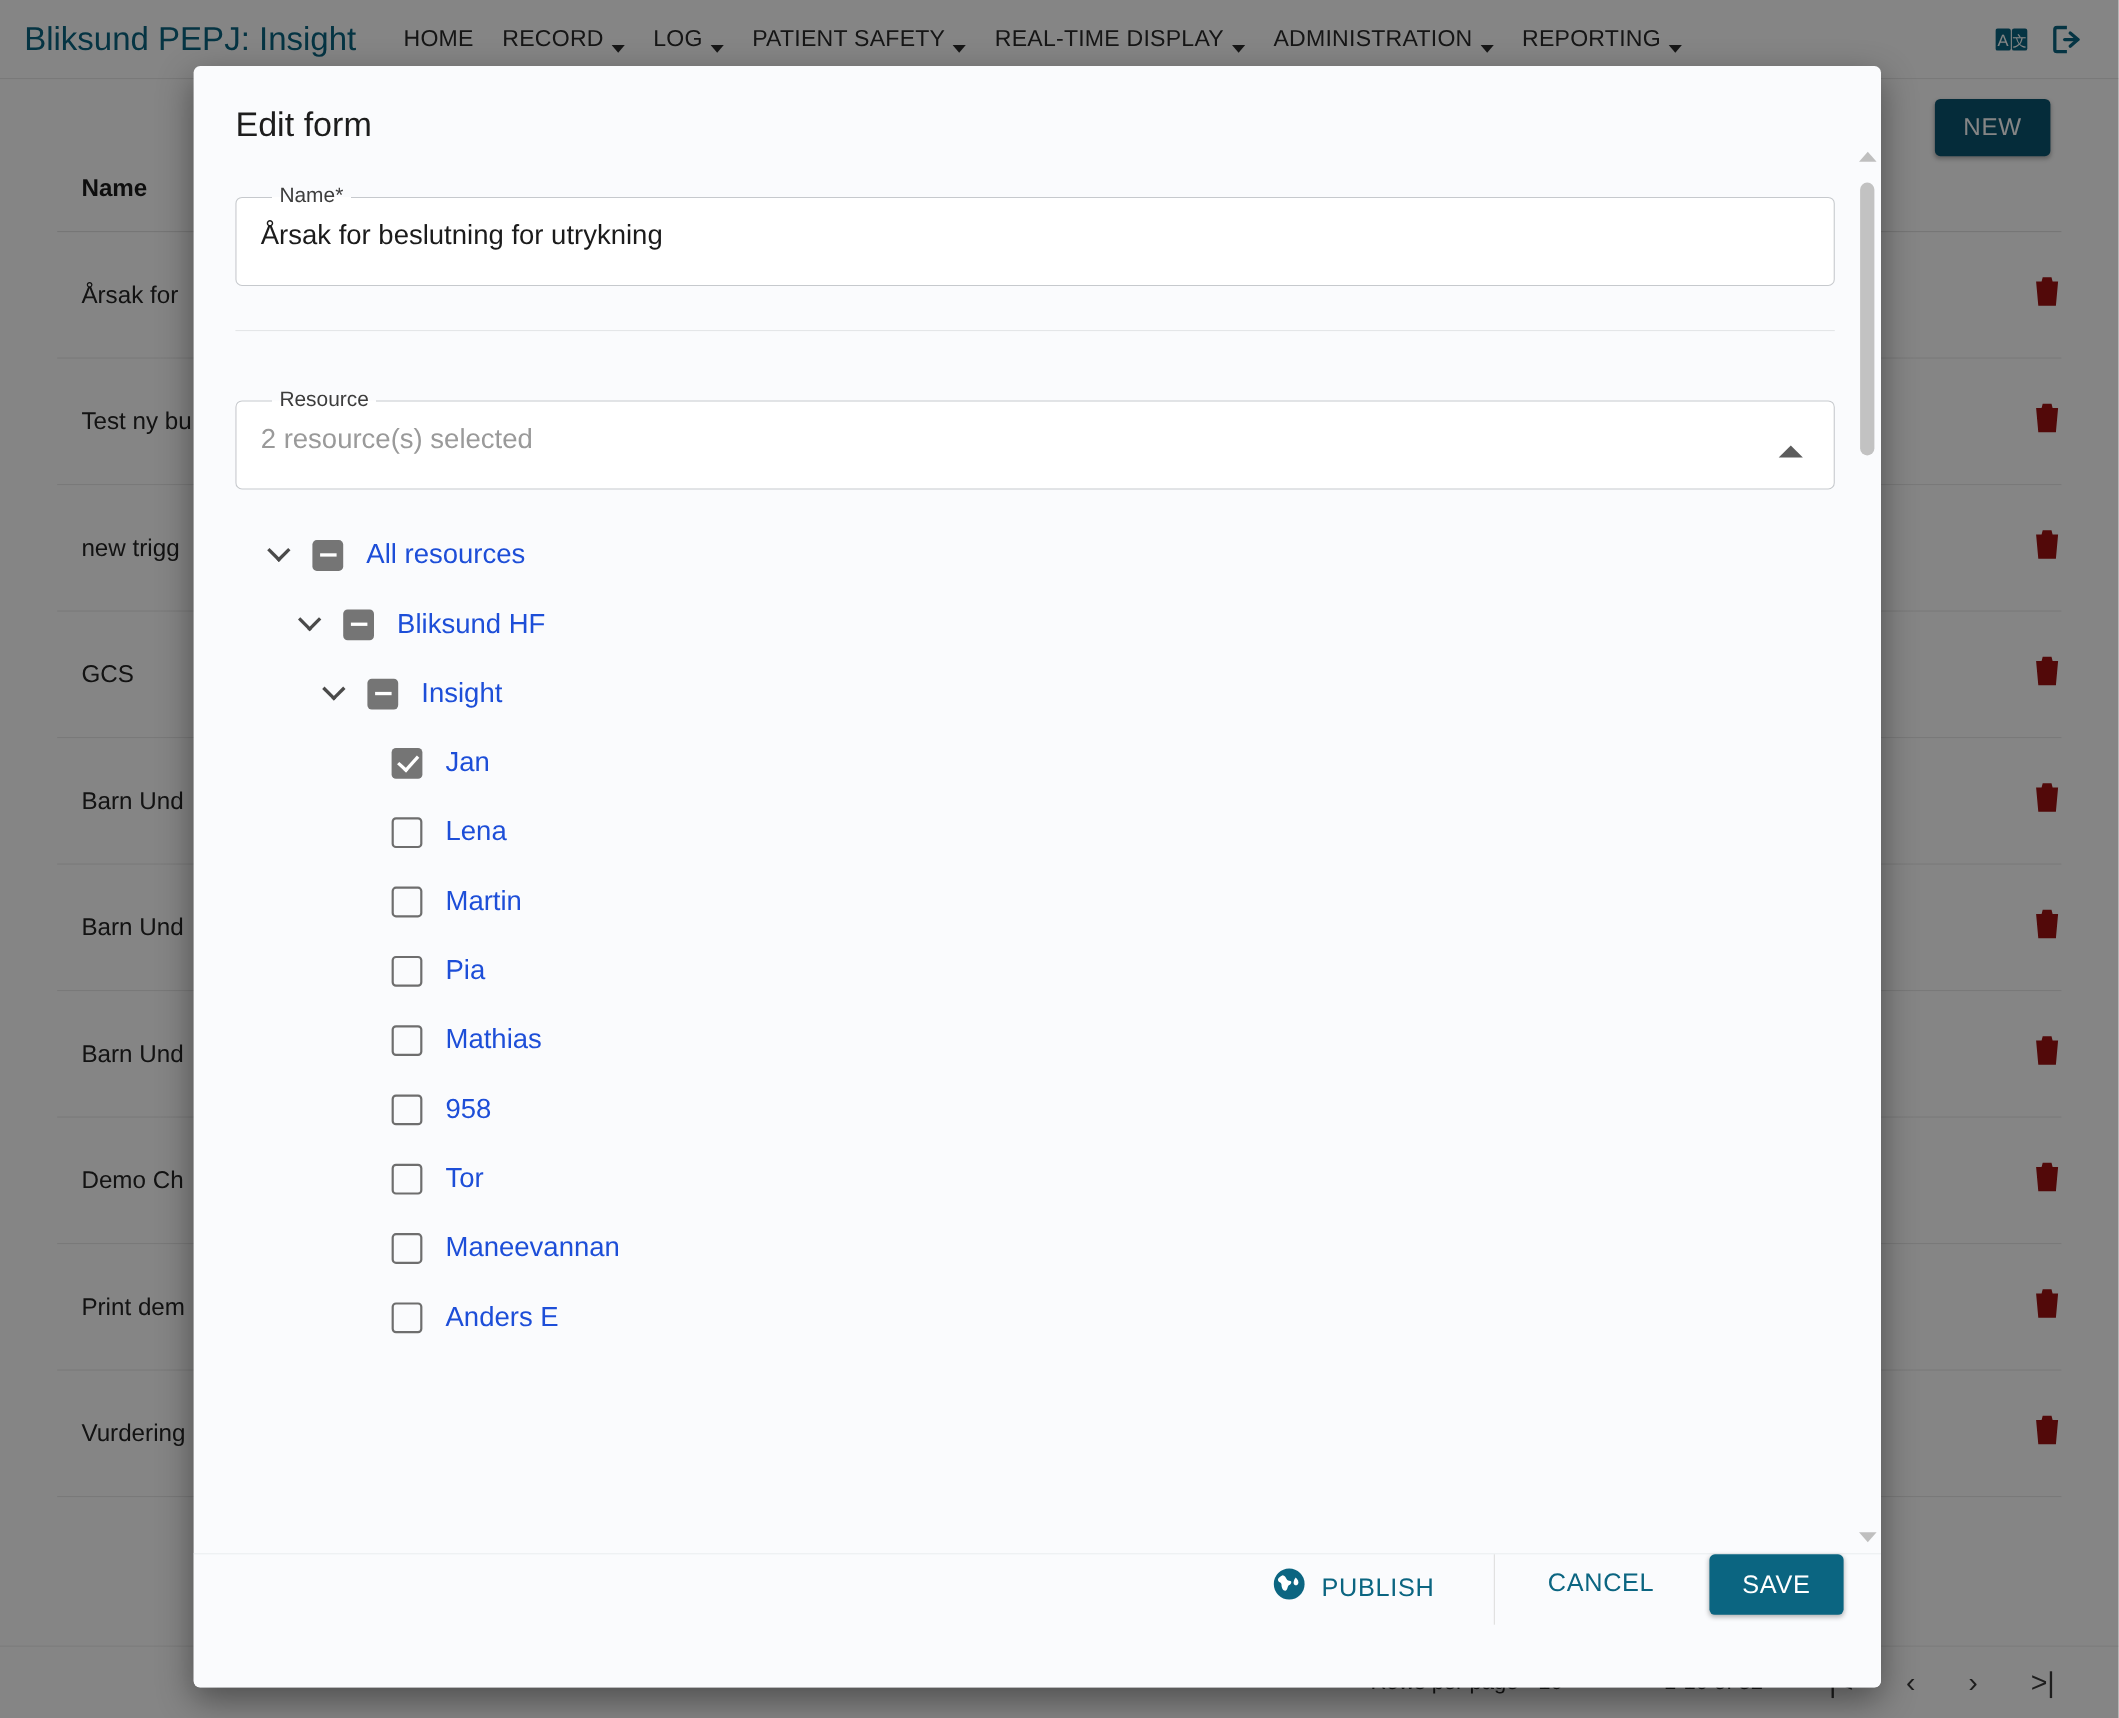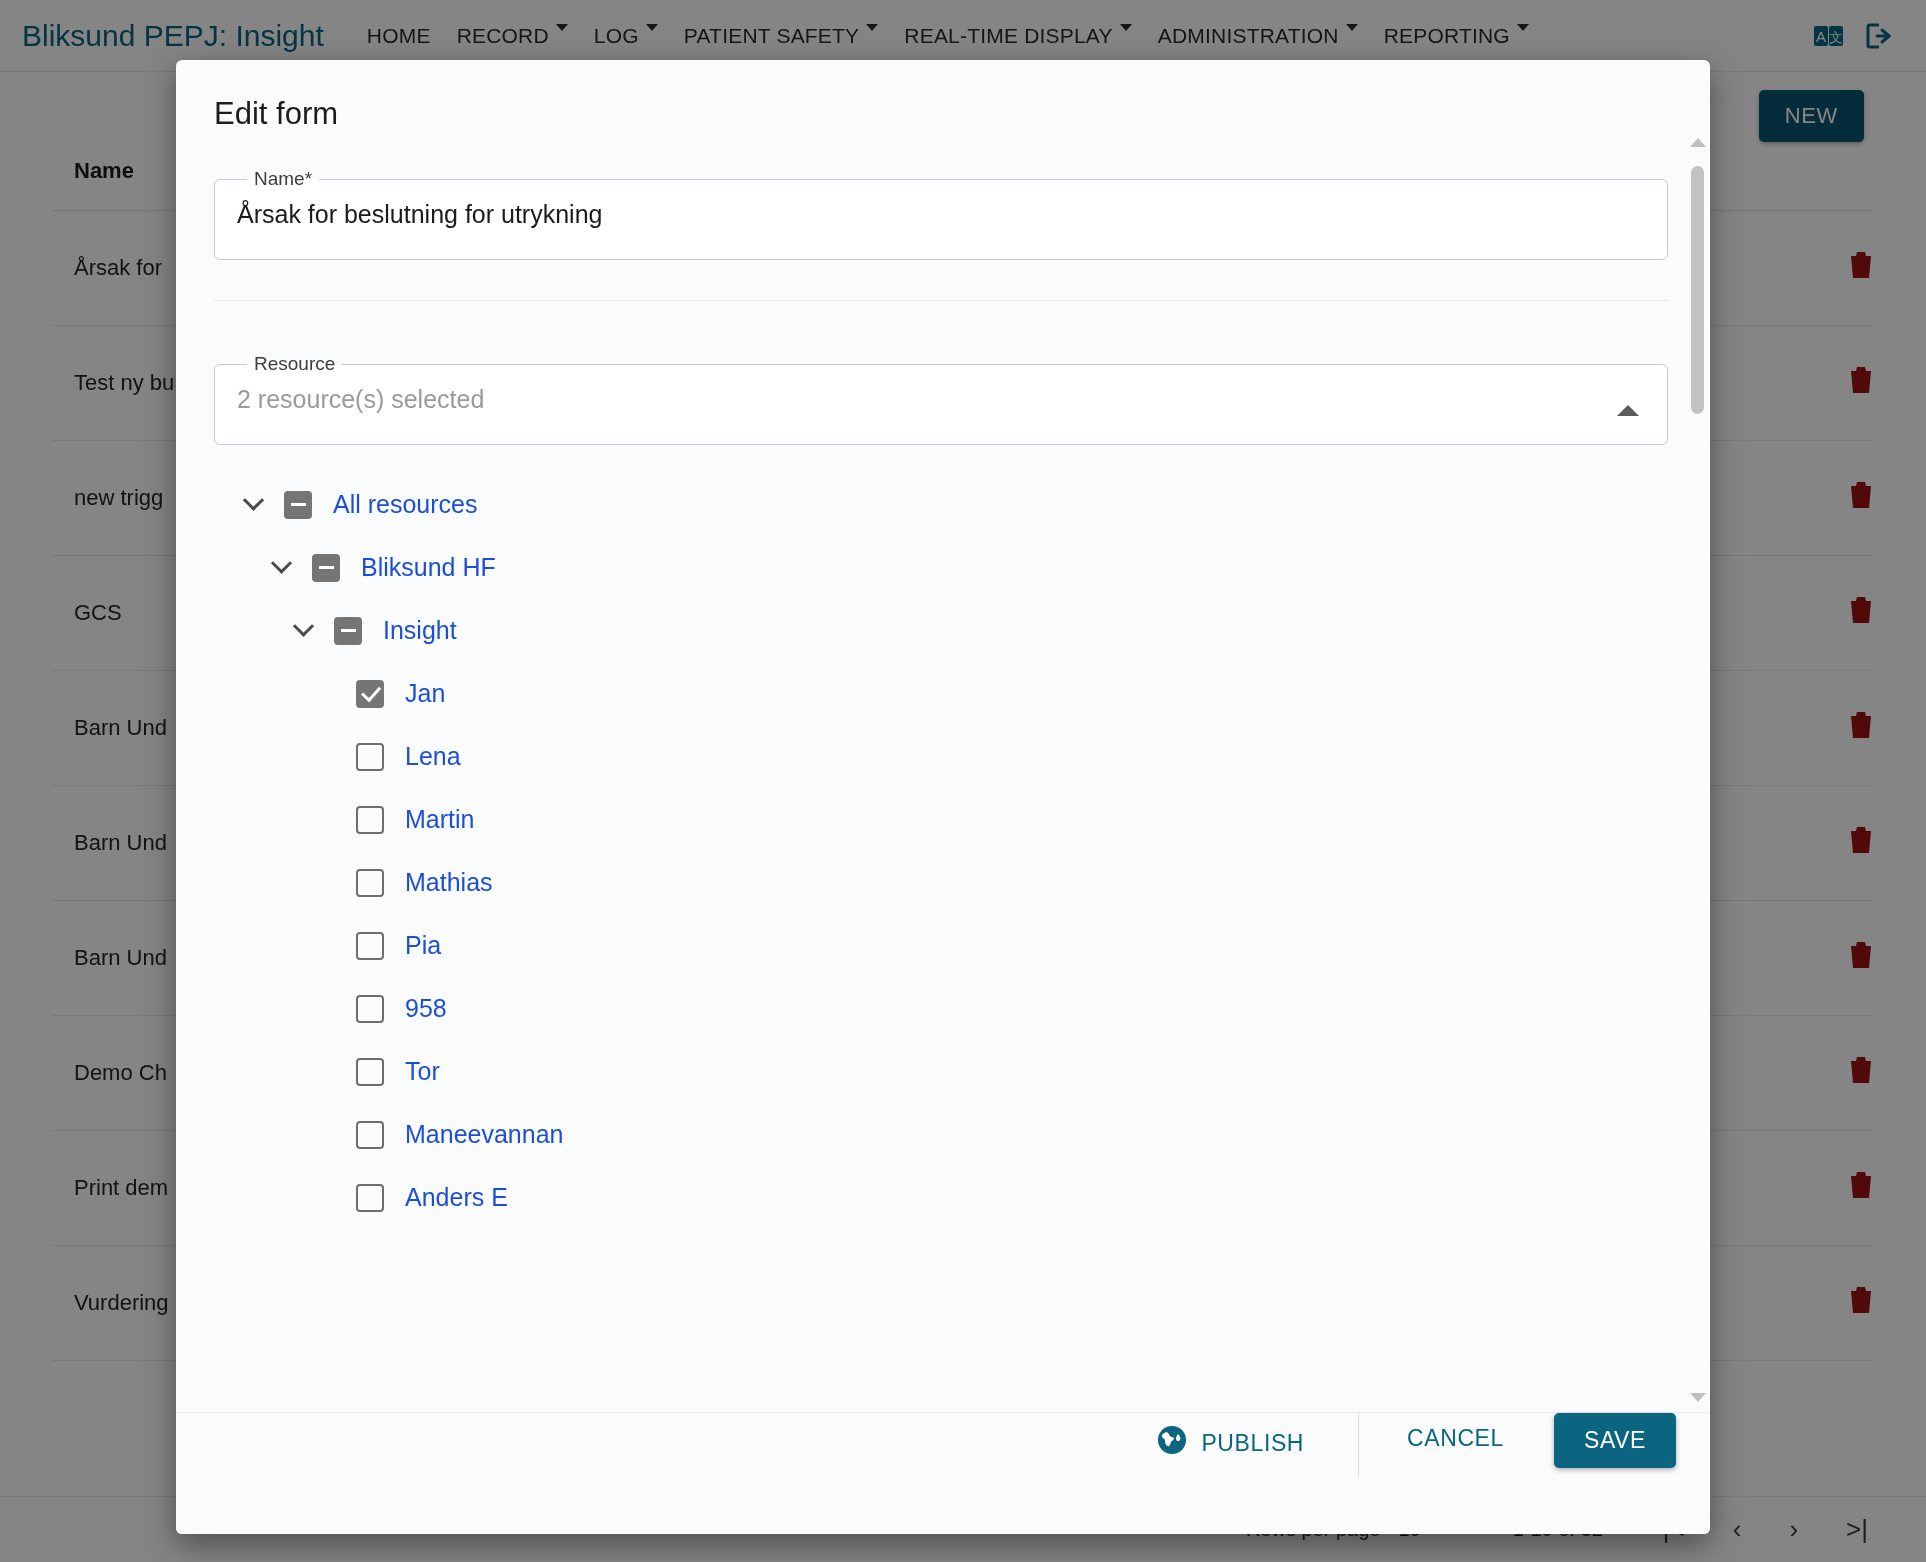--- a/index.html
+++ b/index.html
@@ -22,21 +22,21 @@
     border-bottom: 1px solid #e6e6e6;
   }
   .brand {
     color: #0b6581; font-size: 30px; font-weight: 400;
     margin-right: 30px; white-space: nowrap;
   }
   .nav-items { display: flex; align-items: center; gap: 0px; }
   .nav-item {
     color: #2b2b2b; font-size: 21px; letter-spacing: .2px;
     padding: 6px 13px; white-space: nowrap; cursor: pointer;
-    display: flex; align-items: flex-start; gap: 7px;
+    display: flex; align-items: flex-end; gap: 7px;
   }
   .caret {
     width: 0; height: 0;
     border-left: 6px solid transparent;
     border-right: 6px solid transparent;
     border-top: 7px solid #2b2b2b;
     display: inline-block;
   }
   .nav-right { margin-left: auto; display: flex; align-items: center; gap: 22px; padding-right: 10px;}
   .icon-translate {
@@ -485,26 +485,26 @@
           <span class="tree-label">Lena</span>
         </div>
 
         <div class="tree-row" style="padding-left:142px">
           <span class="cbox empty"></span>
           <span class="tree-label">Martin</span>
         </div>
 
         <div class="tree-row" style="padding-left:142px">
           <span class="cbox empty"></span>
+          <span class="tree-label">Pia</span>
+        </div>
+
+        <div class="tree-row" style="padding-left:142px">
+          <span class="cbox empty"></span>
           <span class="tree-label">Mathias</span>
-        </div>
-
-        <div class="tree-row" style="padding-left:142px">
-          <span class="cbox empty"></span>
-          <span class="tree-label">Pia</span>
         </div>
 
         <div class="tree-row" style="padding-left:142px">
           <span class="cbox empty"></span>
           <span class="tree-label">958</span>
         </div>
 
         <div class="tree-row" style="padding-left:142px">
           <span class="cbox empty"></span>
           <span class="tree-label">Tor</span>

